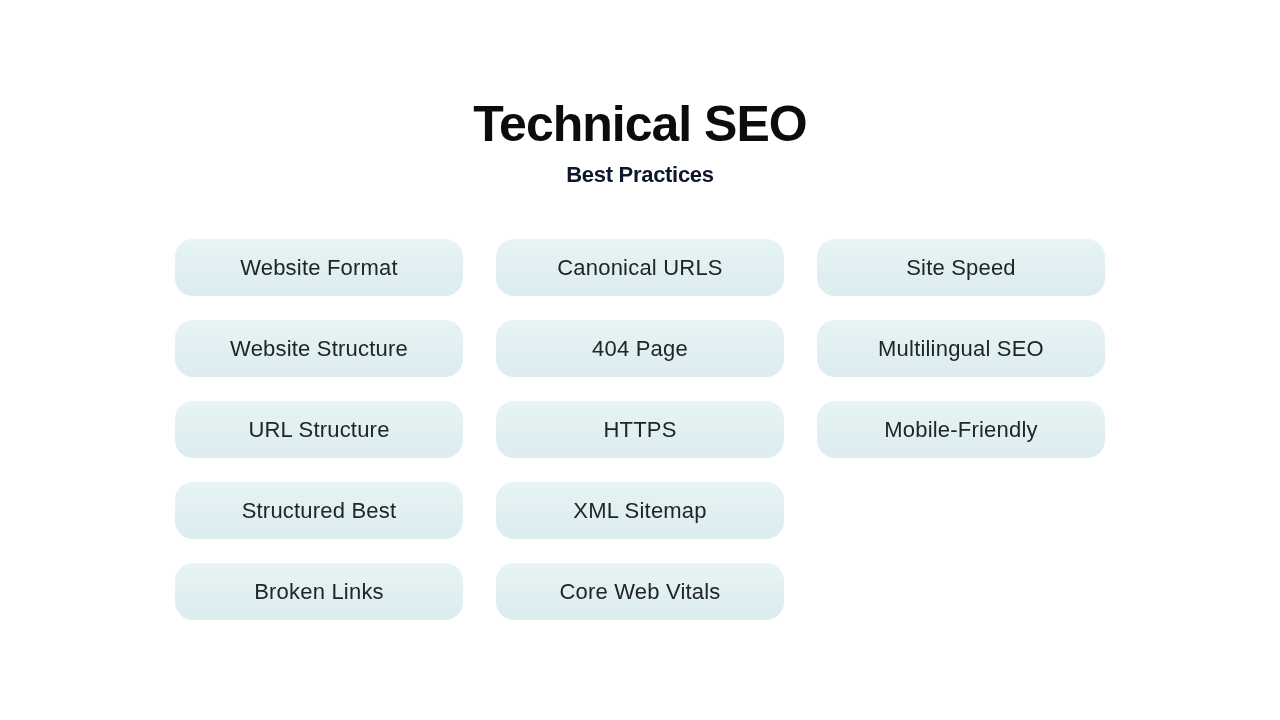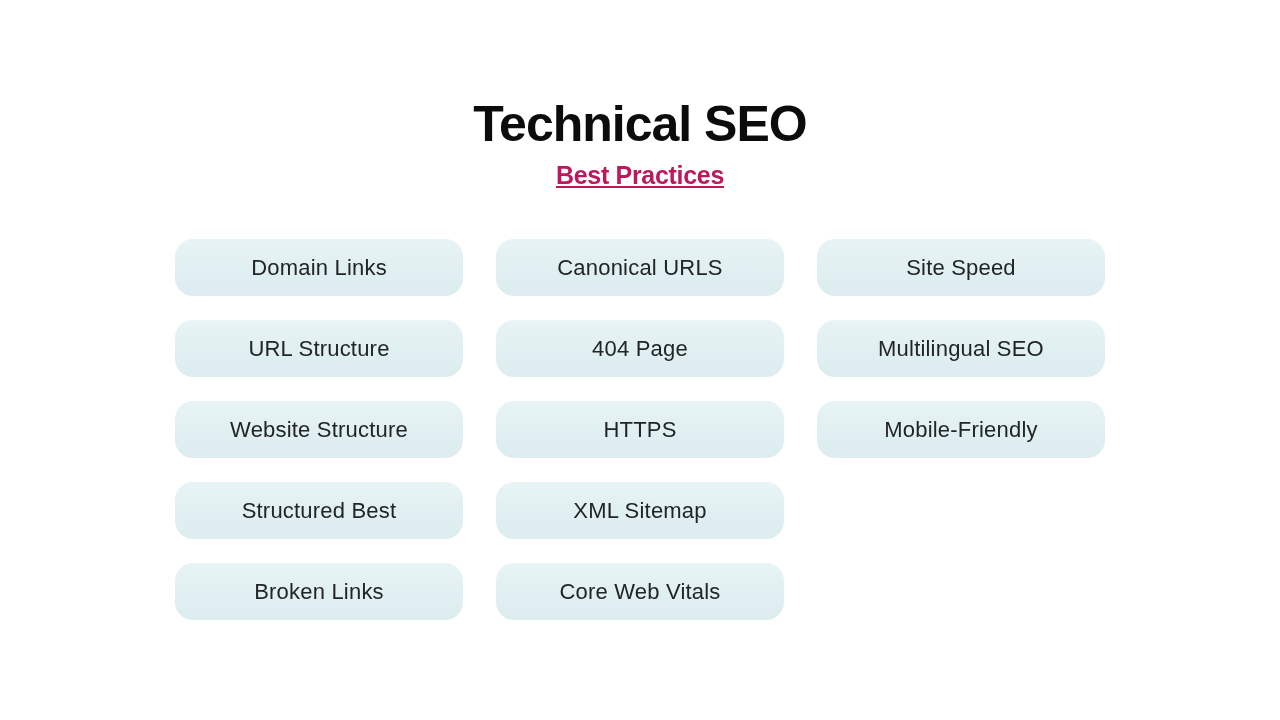--- a/index.html
+++ b/index.html
@@ -21,26 +21,25 @@
   }
   .title {
     font-size: 50px;
     line-height: 56px;
     font-weight: 800;
     letter-spacing: -1px;
     color: #0c0c0c;
   }
   .subtitle {
     margin-top: 9px;
-    font-size: 25px;
+    font-size: 22px;
     line-height: 28px;
     font-weight: 700;
     letter-spacing: -0.3px;
-    color: #be185d;
-    text-decoration: underline;
+    color: #0f172a;
   }
   .grid {
     position: absolute;
     top: 239px;
     left: 175px;
     display: grid;
     grid-template-columns: repeat(3, 288px);
     grid-template-rows: repeat(5, 57px);
     column-gap: 33px;
     row-gap: 24px;
@@ -62,23 +61,23 @@
 
 <div class="canvas">
 
   <div class="header">
     <div class="title">Technical SEO</div>
     <div class="subtitle">Best Practices</div>
   </div>
 
   <div class="grid">
 
-    <div class="pill">Domain Links</div>
+    <div class="pill">Website Format</div>
+    <div class="pill">Website Structure</div>
     <div class="pill">URL Structure</div>
-    <div class="pill">Website Structure</div>
     <div class="pill">Structured Best</div>
     <div class="pill">Broken Links</div>
 
     <div class="pill">Canonical URLS</div>
     <div class="pill">404 Page</div>
     <div class="pill">HTTPS</div>
     <div class="pill">XML Sitemap</div>
     <div class="pill">Core Web Vitals</div>
 
     <div class="pill">Site Speed</div>

